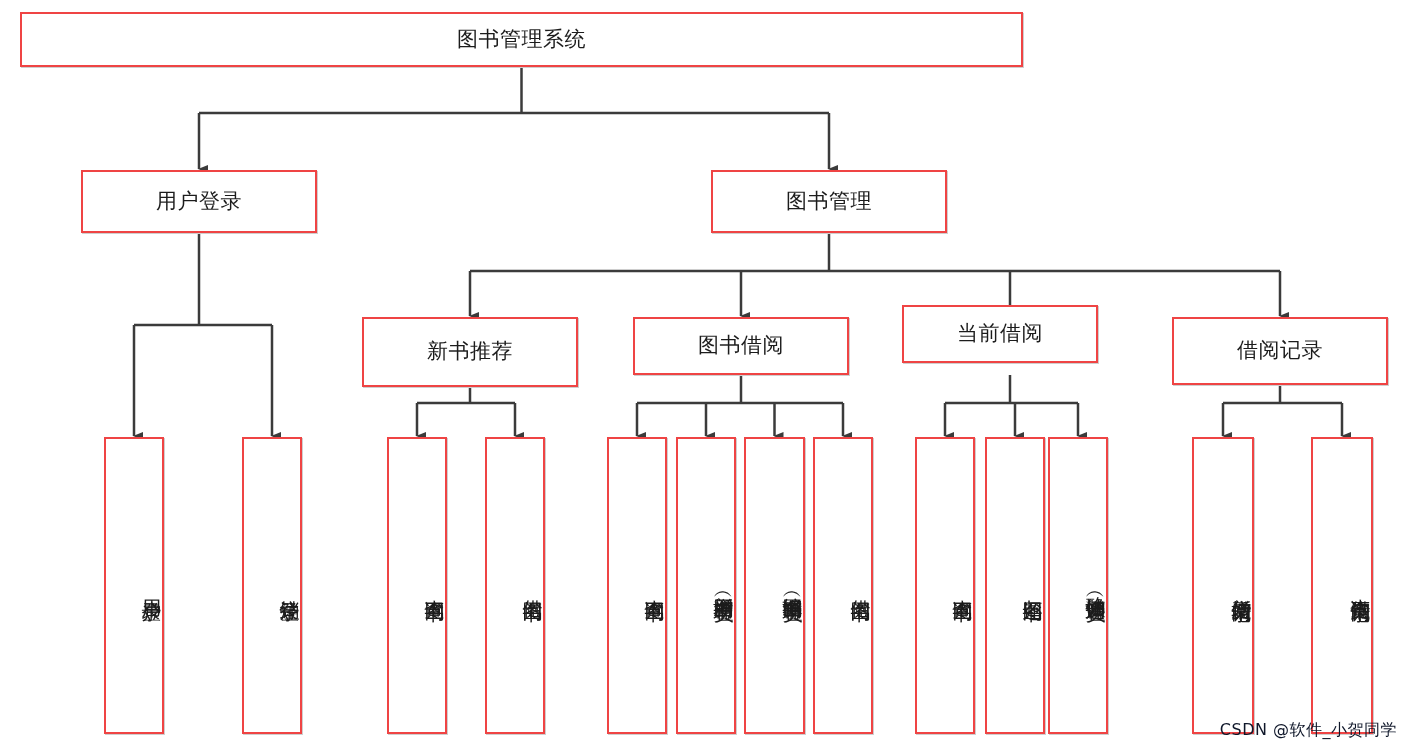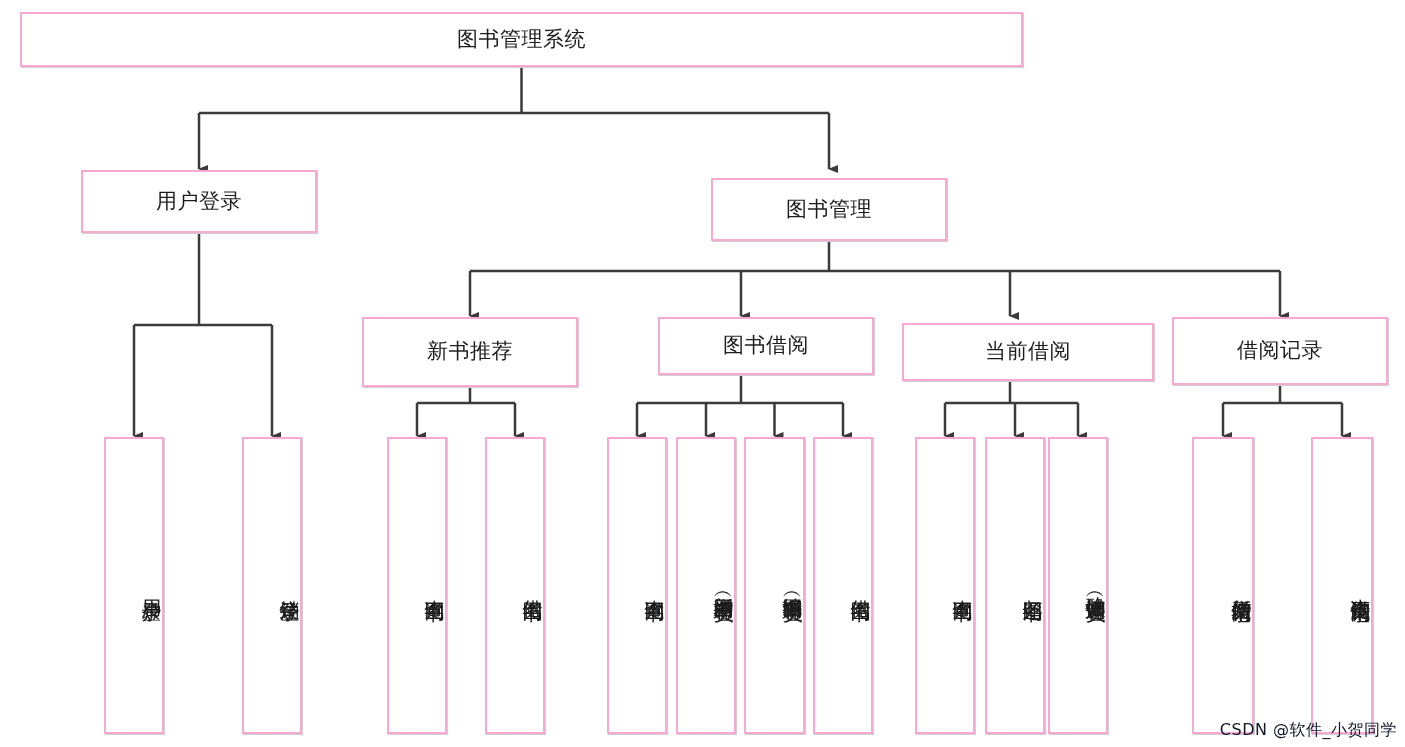--- a/index.html
+++ b/index.html
@@ -20,21 +20,21 @@
     left: 0;
     top: 0;
     width: 1405px;
     height: 747px;
     pointer-events: none;
   }
   .node {
     position: absolute;
     box-sizing: border-box;
     background: #ffffff;
-    border: 2px solid #f9a8d4;
+    border: 2px solid #ef4444;
     box-shadow: 1px 1px 0 #cfcfcf;
     display: flex;
     align-items: center;
     justify-content: center;
     color: #1c1c1c;
     z-index: 2;
   }
   .node.horiz {
     font-size: 21px;
     letter-spacing: 0.5px;
@@ -115,30 +115,30 @@
       </g>
   </svg>
 
   <div id="node-layer">
       <div class="node horiz" style="left: 20px; top: 12px; width: 1003px; height: 55px;">
         <span class="txt">图书管理系统</span>
       </div>
       <div class="node horiz" style="left: 81px; top: 170px; width: 236px; height: 63px;">
         <span class="txt">用户登录</span>
       </div>
-      <div class="node horiz" style="left: 711px; top: 170px; width: 236px; height: 63px; margin-top: 8px;">
+      <div class="node horiz" style="left: 711px; top: 170px; width: 236px; height: 63px;">
         <span class="txt">图书管理</span>
       </div>
       <div class="node horiz" style="left: 362px; top: 317px; width: 216px; height: 70px;">
         <span class="txt">新书推荐</span>
       </div>
-      <div class="node horiz" style="left: 658px; top: 317px; width: 216px; height: 58px;">
+      <div class="node horiz" style="left: 633px; top: 317px; width: 216px; height: 58px;">
         <span class="txt">图书借阅</span>
       </div>
-      <div class="node horiz" style="left: 902px; top: 323px; width: 252px; height: 58px; justify-content: center;">
+      <div class="node horiz" style="left: 902px; top: 305px; width: 196px; height: 58px; justify-content: center;">
         <span class="txt">当前借阅</span>
       </div>
       <div class="node horiz" style="left: 1172px; top: 317px; width: 216px; height: 68px;">
         <span class="txt">借阅记录</span>
       </div>
       <div class="node vert" style="left: 104px; top: 437px; width: 60px; height: 297px;">
         <span class="txt">用户登录</span>
       </div>
       <div class="node vert" style="left: 242px; top: 437px; width: 60px; height: 297px;">
         <span class="txt">注销登录</span>

